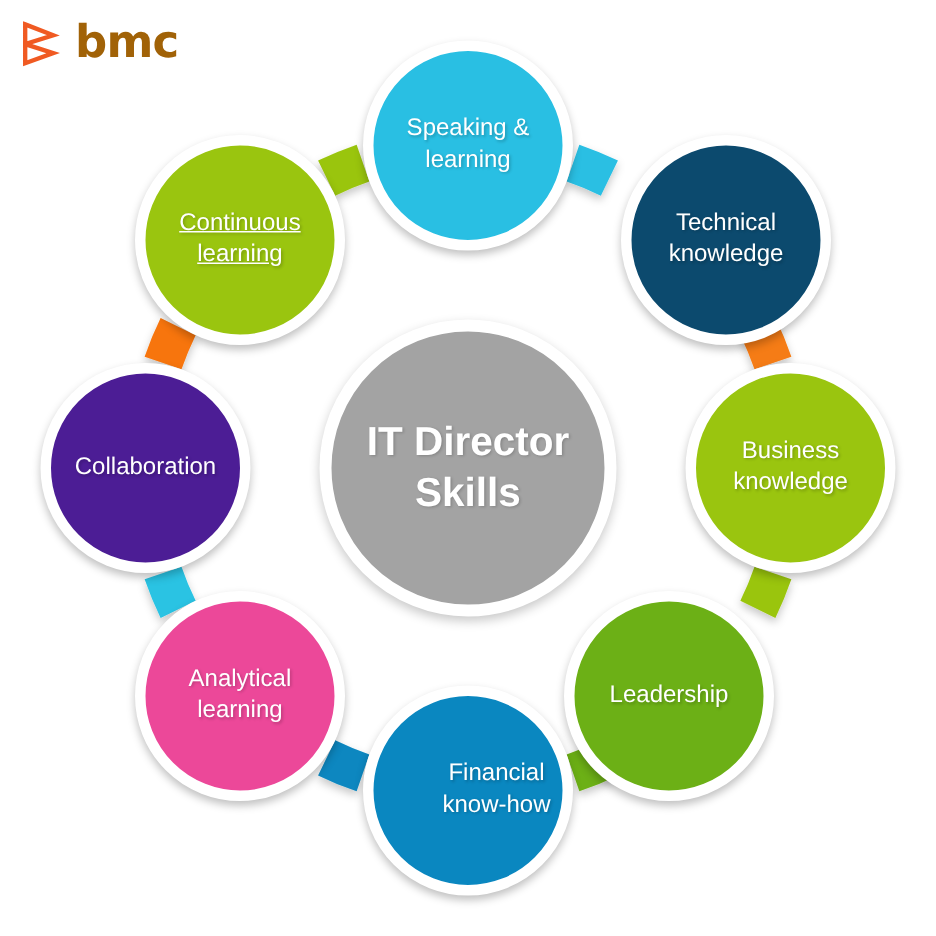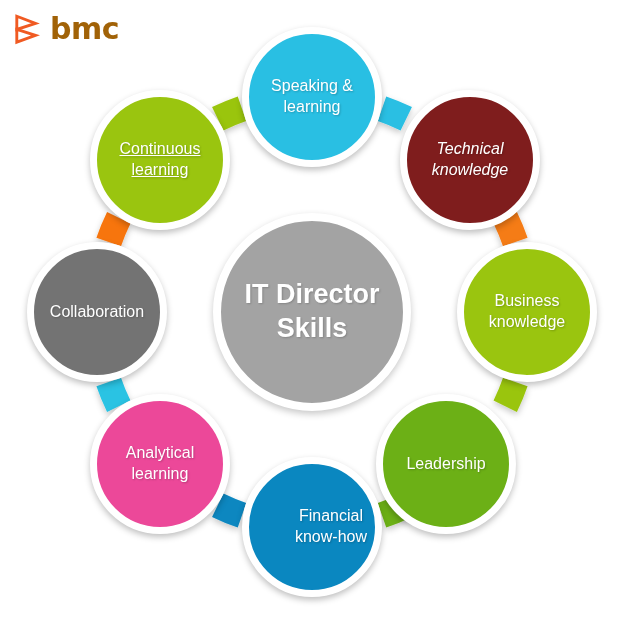--- a/index.html
+++ b/index.html
@@ -120,36 +120,36 @@
         <path d="M 118.76 406.25 A 215 215 0 0 1 108.71 382.00" stroke="#29c3e3" stroke-width="26" fill="none"></path>
         <path d="M 108.71 242.00 A 215 215 0 0 1 118.76 217.75" stroke="#f7750b" stroke-width="26" fill="none"></path>
         <path d="M 217.75 118.76 A 215 215 0 0 1 242.00 108.71" stroke="#9ac50f" stroke-width="26" fill="none"></path>
       </g>
   </svg>
 
   <div id="node-layer">
       <div class="node" style="left: 242px; top: 27px; background: rgb(41, 191, 227);">
         <span class="node-label"><span>Speaking &amp;</span><br><span>learning</span></span>
       </div>
-      <div class="node" style="left: 400px; top: 89.972px; background: #7f1d1d; font-style: italic;">
+      <div class="node" style="left: 414px; top: 89.972px; background: #0c4a6e;">
         <span class="node-label"><span>Technical</span><br><span>knowledge</span></span>
       </div>
       <div class="node" style="left: 457px; top: 242px; background: rgb(154, 197, 15);">
         <span class="node-label"><span>Business</span><br><span>knowledge</span></span>
       </div>
       <div class="node" style="left: 376px; top: 394.028px; background: rgb(108, 176, 22);">
         <span class="node-label"><span>Leadership</span></span>
       </div>
       <div class="node" style="left: 242px; top: 457px; background: rgb(10, 135, 192); justify-content: flex-end;">
         <span class="node-label"><span>Financial</span><br><span>know-how</span></span>
       </div>
       <div class="node" style="left: 89.972px; top: 394.028px; background: #ec4899;">
         <span class="node-label"><span>Analytical</span><br><span>learning</span></span>
       </div>
-      <div class="node" style="left: 27px; top: 242px; background: #737373;">
+      <div class="node" style="left: 27px; top: 242px; background: #4c1d95;">
         <span class="node-label"><span>Collaboration</span></span>
       </div>
       <div class="node" style="left: 89.972px; top: 89.972px; background: rgb(154, 197, 15); text-decoration: underline;">
         <span class="node-label"><span>Continuous</span><br><span>learning</span></span>
       </div>
     </div>
 
   <div class="hub" id="hub-circle">
     <span>
       <span>IT Director</span><br>

